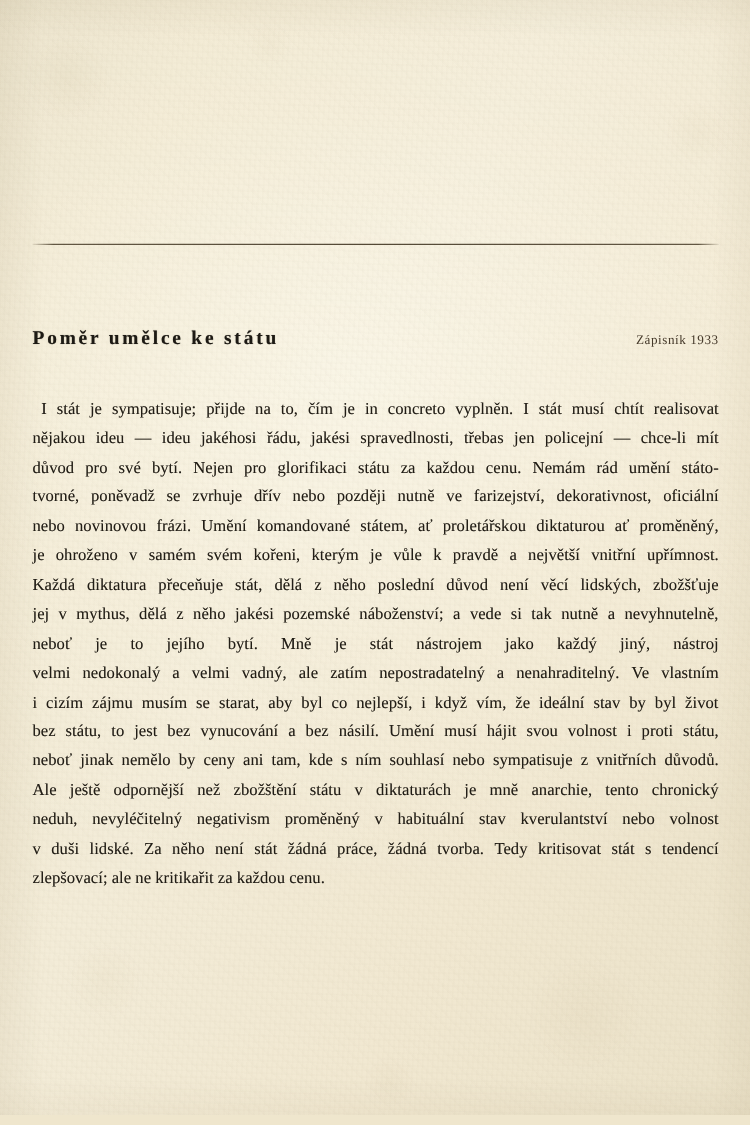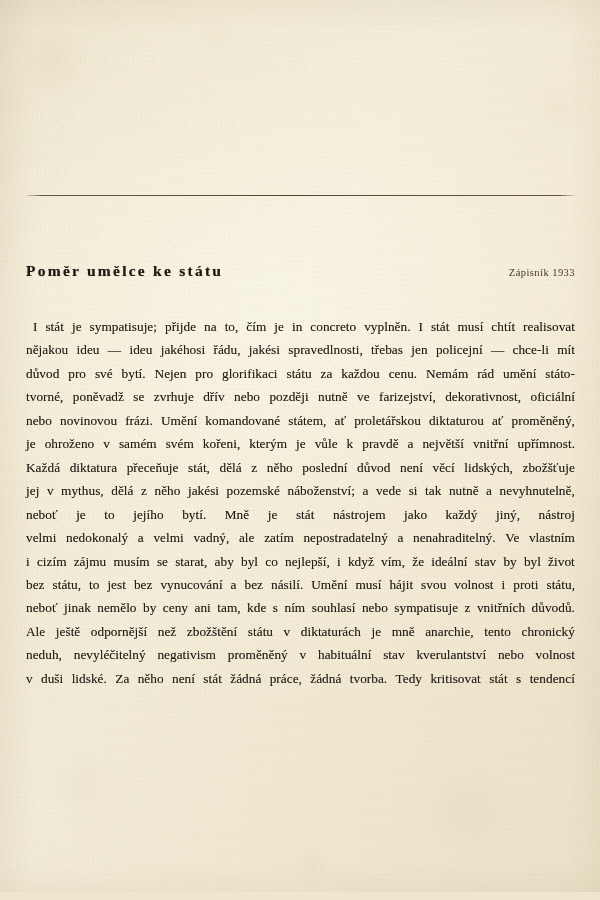--- a/index.html
+++ b/index.html
@@ -447,16 +447,17 @@
           <span class="w">žádná</span>
           <span class="w">práce,</span>
           <span class="w">žádná</span>
           <span class="w">tvorba.</span>
           <span class="w">Tedy</span>
           <span class="w">kritisovat</span>
           <span class="w">stát</span>
           <span class="w">s</span>
           <span class="w">tendencí</span>
         </div>
+        <div class="para-line last">zlepšovací; ale ne kritikařit za každou cenu.</div>
       </div>
 
   </div>
 </div>
 
 </body></html>

